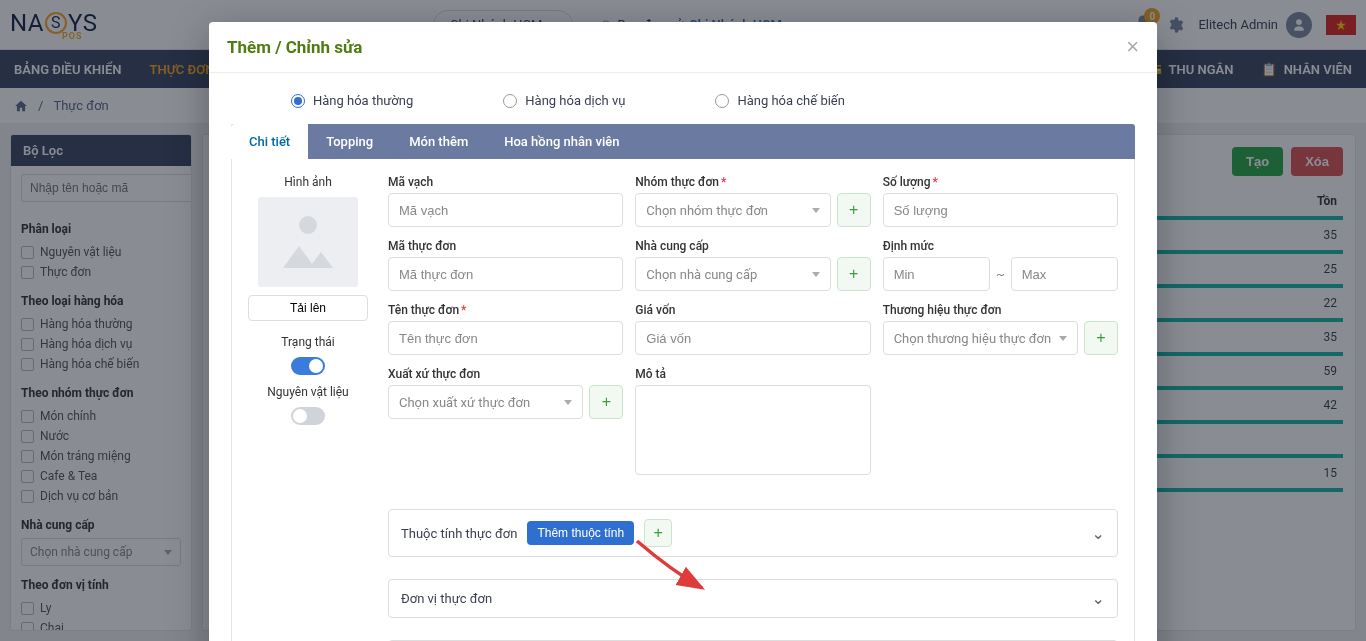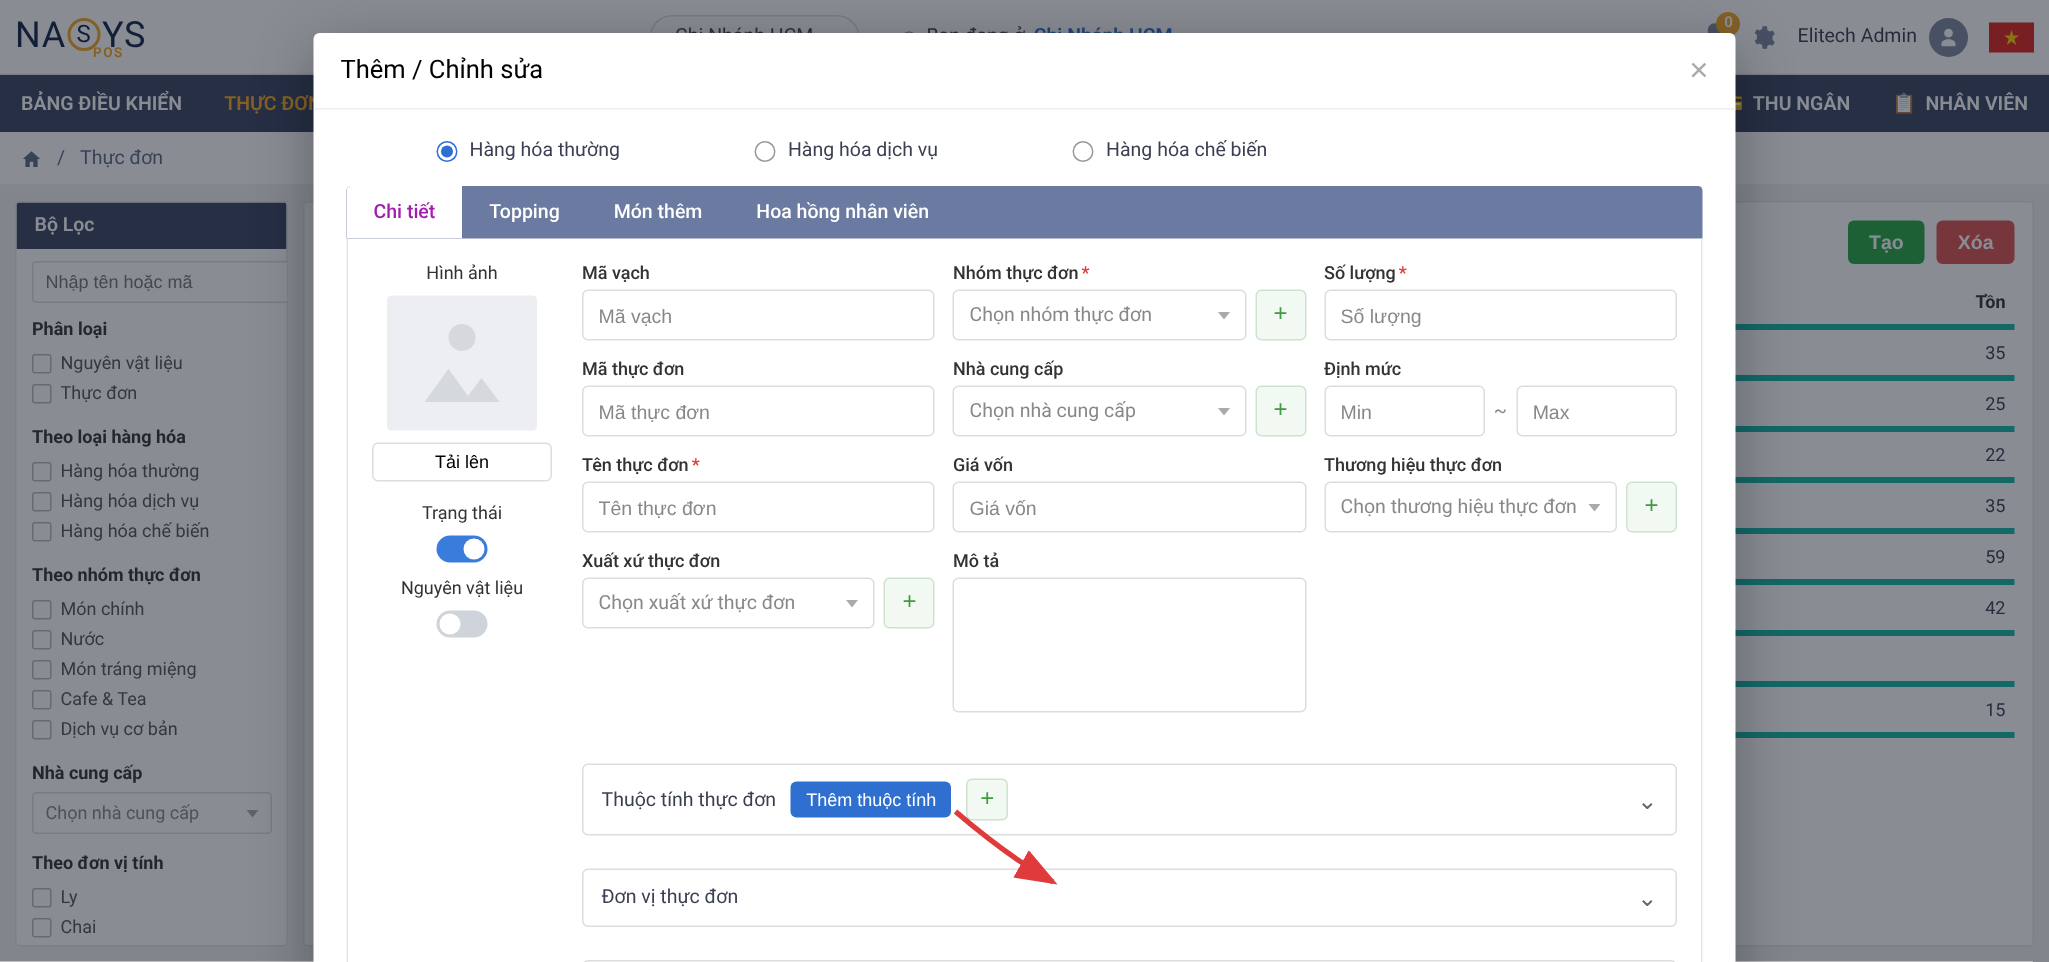--- a/index.html
+++ b/index.html
@@ -58,21 +58,21 @@
 
 .main { display: flex; gap: 10px; padding: 10px; height: calc(641px - 50px - 38px - 36px); }
 .sidebar {
   width: 182px; background: #fff; border: 1px solid #e5e5e5; border-radius: 3px;
   display: flex; flex-direction: column; overflow: hidden;
 }
 .filter-head {
   background: #38445f; color: #fff; padding: 8px 12px; font-weight: 600;
 }
 .filter-body { padding: 8px 10px 12px; overflow-y: auto; }
-.search-row { display: flex; gap: 0; margin-bottom: 10px; align-items: center; }
+.search-row { display: flex; gap: 0; margin-bottom: 20px; align-items: center; }
 .search-row input {
   flex: 1; border: 1px solid #ddd; border-right: none; border-radius: 3px 0 0 3px; padding: 6px 8px; font-size: 12px;
 }
 .filter-group { margin-bottom: 12px; }
 .filter-label { font-weight: 700; font-size: 12px; margin-bottom: 6px; color: #333; }
 .chk-item { display: flex; align-items: center; gap: 6px; padding: 3px 0; color: #555; font-size: 12px; }
 .chk-item .box { width: 13px; height: 13px; border: 1px solid #bbb; border-radius: 2px; }
 .supplier-select {
   width: 100%; border: 1px solid #ddd; border-radius: 3px; padding: 6px 8px; font-size: 12px; color: #888; background:#fff;
   display:flex; justify-content:space-between; align-items:center;
@@ -94,31 +94,31 @@
   display: flex; align-items: flex-start; justify-content: center;
 }
 .modal {
   width: 948px; background: #fff; border-radius: 4px; margin-top: 22px;
   box-shadow: 0 10px 40px rgba(0,0,0,0.3); overflow: hidden;
 }
 .modal-head {
   padding: 14px 18px; display: flex; justify-content: space-between; align-items: center;
   border-bottom: 1px solid #eee;
 }
-.modal-title { font-size: 17px; font-weight: 400; color: #000000; }
+.modal-title { font-size: 17px; font-weight: 700; color: #4d7c0f; }
 .modal-close { font-size: 22px; color: #aaa; cursor: pointer; background: none; border: none; line-height: 1; }
 .modal-body { padding: 16px 22px 10px; }
 .radio-row { display: flex; gap: 90px; padding: 4px 60px 16px; }
 .radio-opt { display: flex; align-items: center; gap: 8px; font-size: 13px; }
 .radio { width: 14px; height: 14px; border: 1.5px solid #999; border-radius: 50%; display: inline-flex; align-items: center; justify-content: center; }
 .radio.on { border-color: #2f6fd0; }
 .radio.on::after { content: ""; width: 8px; height: 8px; background: #2f6fd0; border-radius: 50%; }
 .tabs { display: flex; background: #6b7aa1; border-radius: 3px 3px 0 0; overflow: hidden; }
 .tab { padding: 10px 18px; color: #fff; font-size: 13px; font-weight: 500; cursor: pointer; }
-.tab.active { background: #fff; color: #a21caf; }
+.tab.active { background: #fff; color: #0369a1; }
 .form-area { border: 1px solid #e5e5e5; border-top: none; padding: 16px; display: flex; gap: 20px; }
 .col-left { width: 120px; text-align: center; }
 .img-placeholder {
   width: 100px; height: 90px; background: #eceef1; border-radius: 3px; margin: 0 auto 8px;
   display: flex; flex-direction: column; align-items: center; justify-content: center;
 }
 .img-placeholder .circ { width: 18px; height: 18px; background: #d5d8dd; border-radius: 50%; margin-bottom: 4px; }
 .img-placeholder .mtn { width: 50px; height: 30px; position: relative; }
 .img-placeholder .mtn::before, .img-placeholder .mtn::after {
   content:""; position:absolute; bottom:0; border-style: solid; border-color: transparent transparent #d5d8dd transparent;

